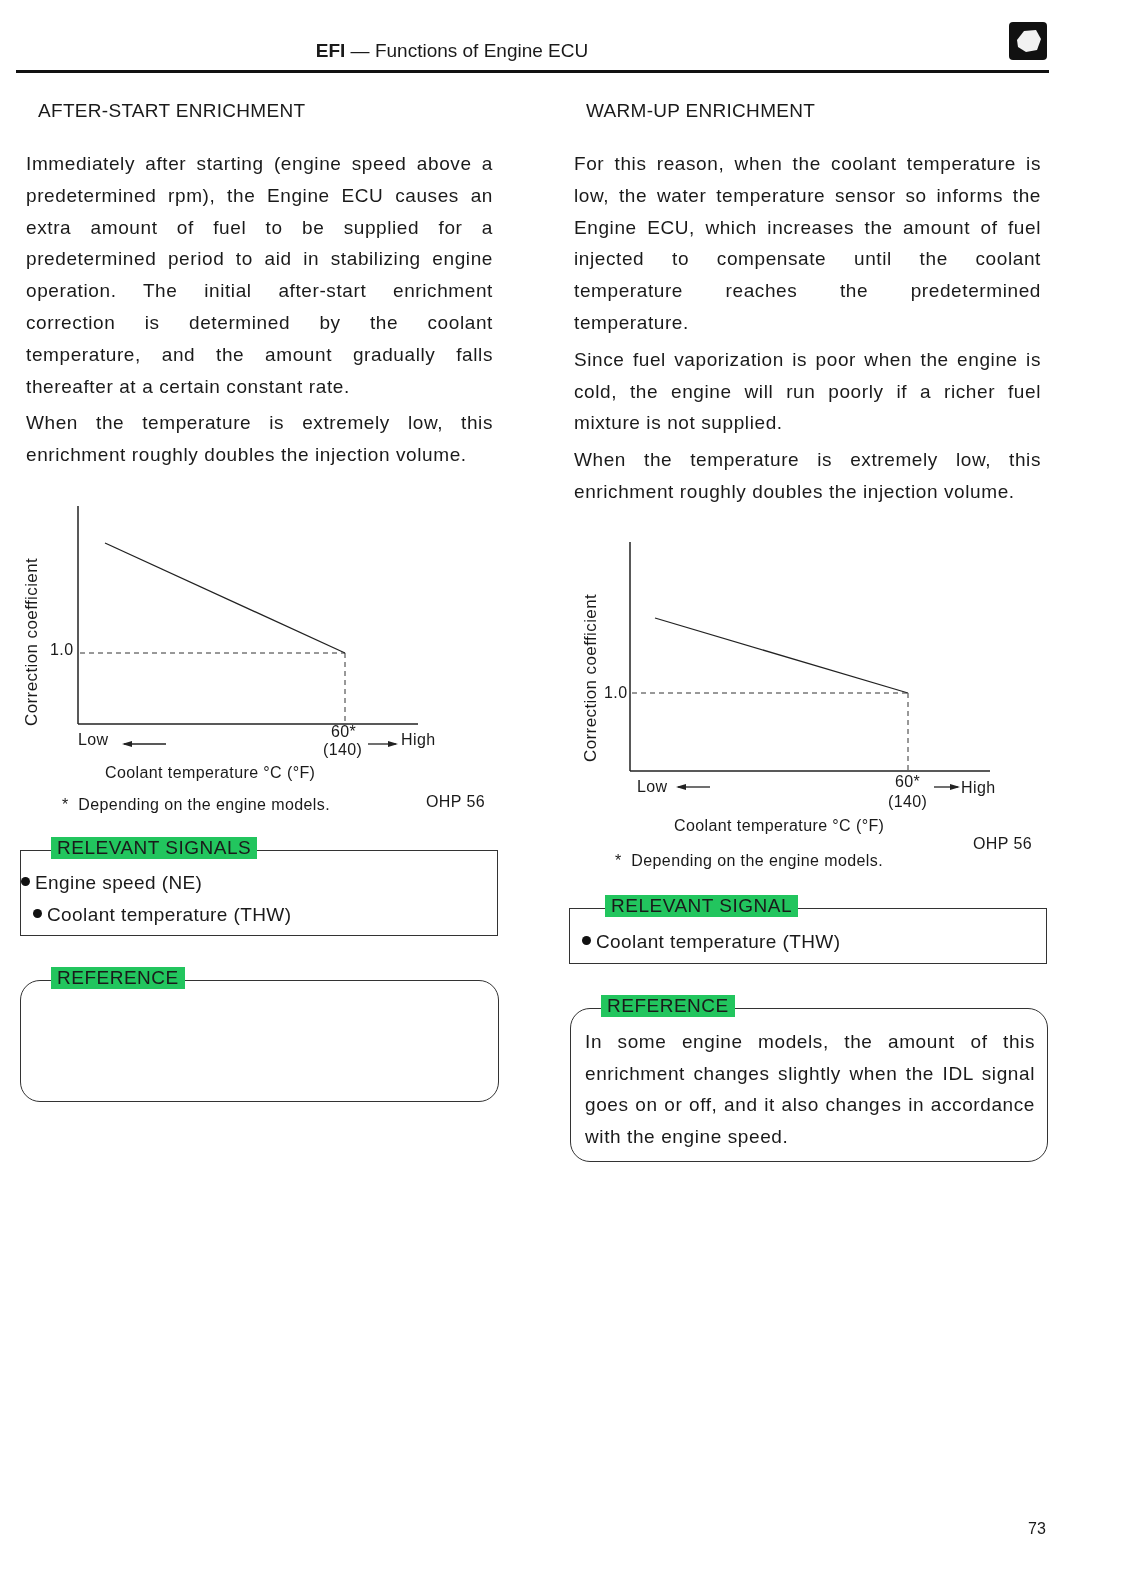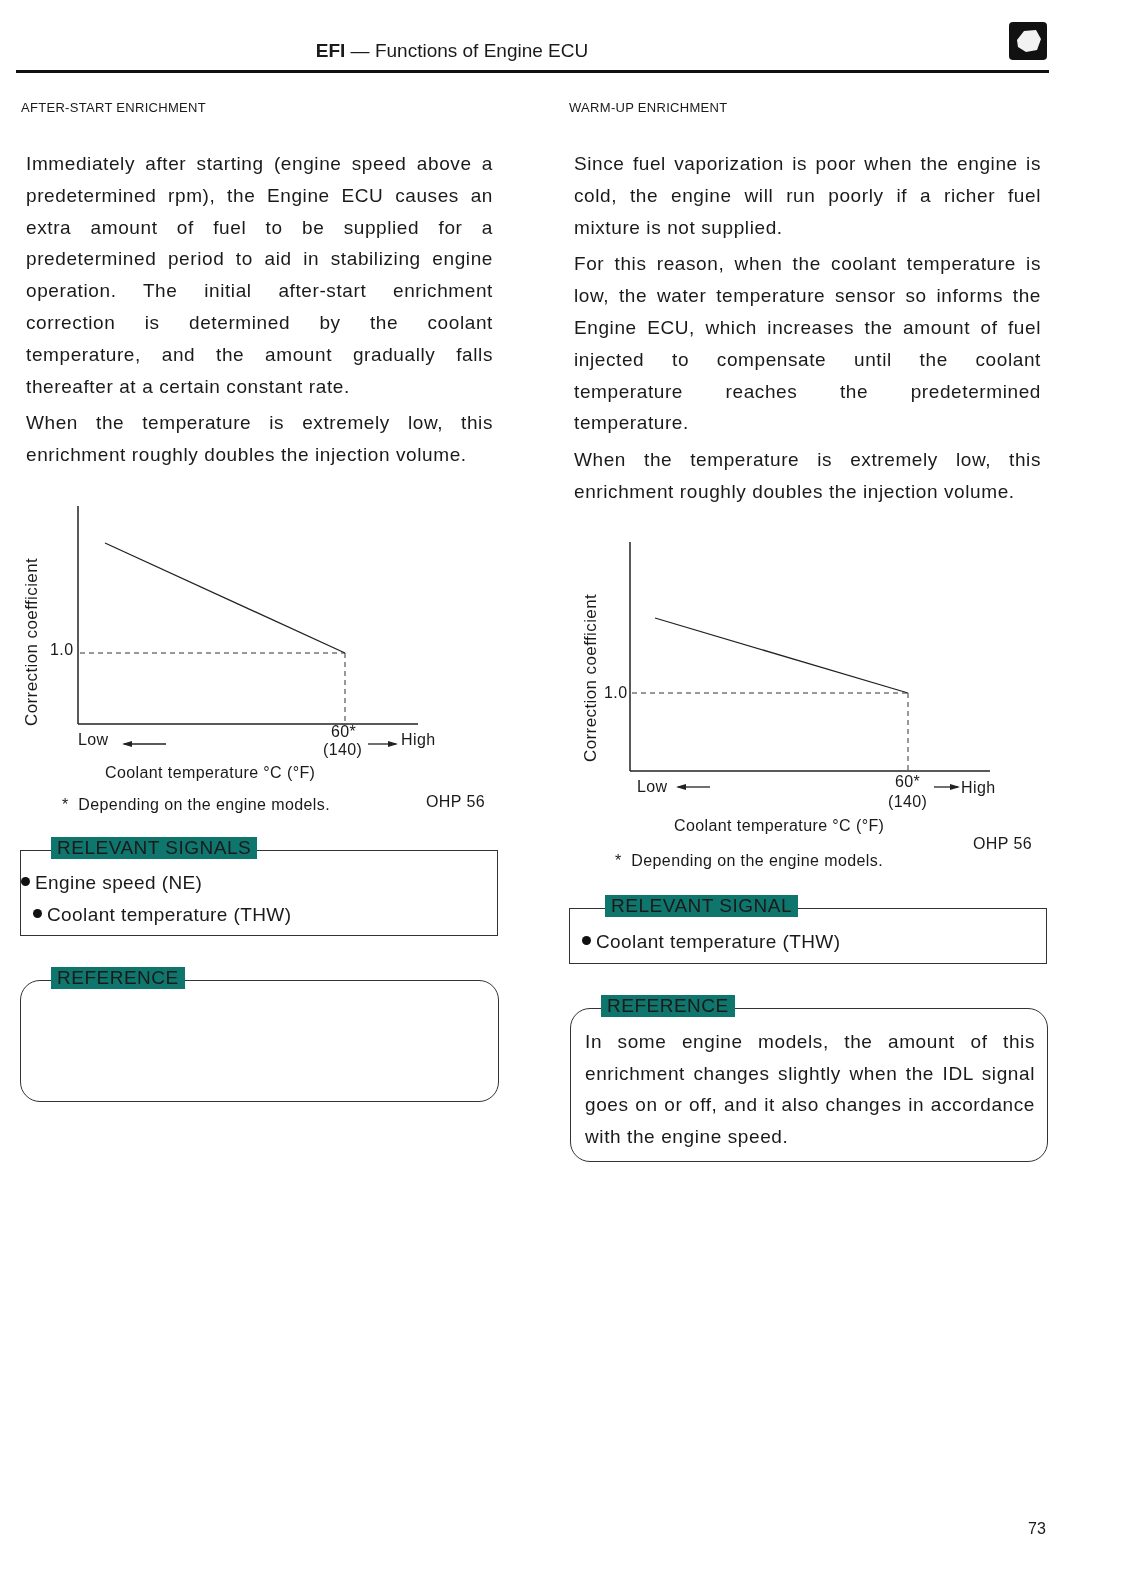--- a/index.html
+++ b/index.html
@@ -3,27 +3,27 @@
 <meta charset="utf-8">
 <style>
   html, body { margin: 0; padding: 0; background: #ffffff; }
   body { width: 1128px; height: 1578px; position: relative; overflow: hidden;
          font-family: "Liberation Sans", "DejaVu Sans", sans-serif; color: #1a1a1a; }
   .abs { position: absolute; }
   .header-title { left: 0; width: 904px; top: 40px; text-align: center; font-size: 19px; }
   .header-title b { font-weight: bold; }
   .header-rule { left: 16px; top: 70px; width: 1033px; height: 3px; background: #111; }
   .header-icon { left: 1009px; top: 22px; width: 38px; height: 38px; background: #111; border-radius: 4px; }
-  .section-title { font-size: 13px; letter-spacing: 0.3px; }
+  .section-title { font-size: 19px; letter-spacing: 0.3px; margin-left: 17px; }
   .para { font-size: 19px; line-height: 31.8px; text-align: justify; text-align-last: left; letter-spacing: 0.6px; }
   .para p { margin: 5px; }
   .chart-label { font-size: 16px; letter-spacing: 0.4px; }
   .ylabel { transform: rotate(-90deg); transform-origin: left top; white-space: nowrap; font-size: 17px; letter-spacing: 0.4px; }
   .signals-box { border: 1.5px solid #333; }
-  .box-legend { position: absolute; top: -14px; background: #0f766e; padding: 0 6px; font-size: 19px; letter-spacing: 0.5px; }
+  .box-legend { position: absolute; top: -14px; background: #22c55e; padding: 0 6px; font-size: 19px; letter-spacing: 0.5px; }
   .box-item { font-size: 19px; letter-spacing: 0.4px; }
   .box-item .bullet { display: inline-block; width: 9px; height: 9px; border-radius: 50%; background: #111; margin-right: 5px; vertical-align: 3px; }
   .ref-box { border: 1.5px solid #333; border-radius: 20px; }
   .ref-text { font-size: 19px; line-height: 31.5px; text-align: justify; text-align-last: left; letter-spacing: 0.6px; }
   .page-num { font-size: 16px; }
 </style>
 </head>
 <body>
 
 <div class="abs header-title"><b>EFI</b><span> — Functions of Engine ECU</span></div>
@@ -68,22 +68,22 @@
   <div class="abs box-item" style="left:0; top:21px;"><span class="bullet"></span><span>Engine speed (NE)</span></div>
   <div class="abs box-item" style="left:12px; top:53px;"><span class="bullet"></span><span>Coolant temperature (THW)</span></div>
 </div>
 
 <div class="abs ref-box" style="left:20px; top:980px; width:477px; height:120px;">
   <span class="box-legend" style="left:30px;">REFERENCE</span>
 </div>
 
 <div class="abs section-title" style="left:569px; top:100px;">WARM-UP ENRICHMENT</div>
 <div class="abs para" style="left:569px; top:143px; width:477px;">
+  <p>For this reason, when the coolant temperature is low, the water temperature sensor so informs the Engine ECU, which increases the amount of fuel injected to compensate until the coolant temperature reaches the predetermined temperature.</p>
   <p>Since fuel vaporization is poor when the engine is cold, the engine will run poorly if a richer fuel mixture is not supplied.</p>
-  <p>For this reason, when the coolant temperature is low, the water temperature sensor so informs the Engine ECU, which increases the amount of fuel injected to compensate until the coolant temperature reaches the predetermined temperature.</p>
   <p>When the temperature is extremely low, this enrichment roughly doubles the injection volume.</p>
 </div>
 
 <div class="abs" style="left:560px; top:530px; width:500px; height:350px;">
   <svg class="abs" style="left:0;top:0" width="500" height="350">
     <line x1="70" y1="12" x2="70" y2="241" stroke="#222" stroke-width="1.5"></line>
     <line x1="70" y1="241" x2="430" y2="241" stroke="#222" stroke-width="1.5"></line>
     <line x1="95" y1="88" x2="348" y2="163" stroke="#222" stroke-width="1.3"></line>
     <line x1="72" y1="163" x2="348" y2="163" stroke="#333" stroke-width="1" stroke-dasharray="5,4"></line>
     <line x1="348" y1="163" x2="348" y2="241" stroke="#333" stroke-width="1" stroke-dasharray="5,4"></line>

